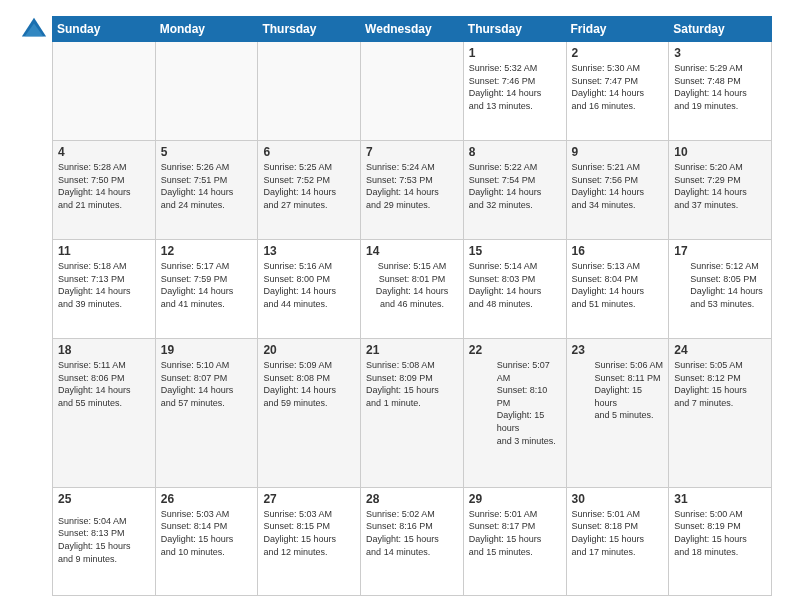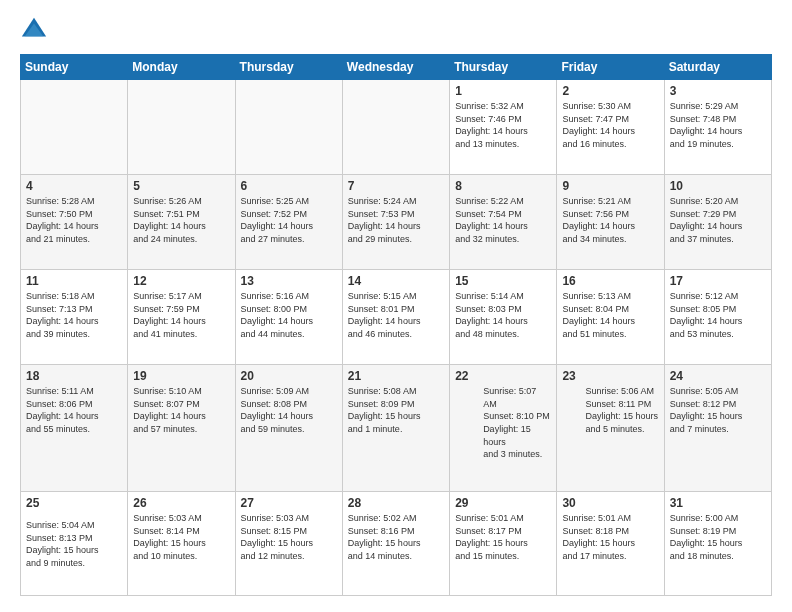--- a/index.html
+++ b/index.html
@@ -8,21 +8,20 @@
       background: #fff;
       width: 792px;
       height: 612px;
       overflow: hidden;
     }
     .page {
       width: 792px;
       height: 612px;
       padding: 16px 20px;
       display: flex;
-      flex-direction: column;
     }
     .header {
       display: flex;
       justify-content: space-between;
       align-items: flex-start;
       margin-bottom: 10px;
     }
     .logo {
       display: flex;
       align-items: center;
@@ -230,42 +229,42 @@
           </td>
           <td>
             <span class="day-num">13</span>
             <div class="day-info" style="white-space: pre-line;">Sunrise: 5:16 AM
 Sunset: 8:00 PM
 Daylight: 14 hours
 and 44 minutes.</div>
           </td>
           <td>
             <span class="day-num">14</span>
-            <div class="day-info" style="white-space: pre-line;">Sunrise: 5:15 AM
+            <div class="day-info" style="white-space: pre-line; text-align: center;">Sunrise: 5:15 AM
 Sunset: 8:01 PM
 Daylight: 14 hours
 and 46 minutes.</div>
           </td>
           <td>
             <span class="day-num">15</span>
             <div class="day-info" style="white-space: pre-line;">Sunrise: 5:14 AM
 Sunset: 8:03 PM
 Daylight: 14 hours
 and 48 minutes.</div>
           </td>
           <td>
             <span class="day-num">16</span>
             <div class="day-info" style="white-space: pre-line;">Sunrise: 5:13 AM
 Sunset: 8:04 PM
 Daylight: 14 hours
 and 51 minutes.</div>
           </td>
           <td>
             <span class="day-num">17</span>
-            <div class="day-info" style="white-space: pre-line;">Sunrise: 5:12 AM
+            <div class="day-info" style="white-space: pre-line; margin-left: 16px;">Sunrise: 5:12 AM
 Sunset: 8:05 PM
 Daylight: 14 hours
 and 53 minutes.</div>
           </td>
         </tr>
         <tr>
           <td>
             <span class="day-num">18</span>
             <div class="day-info" style="white-space: pre-line;">Sunrise: 5:11 AM
 Sunset: 8:06 PM

